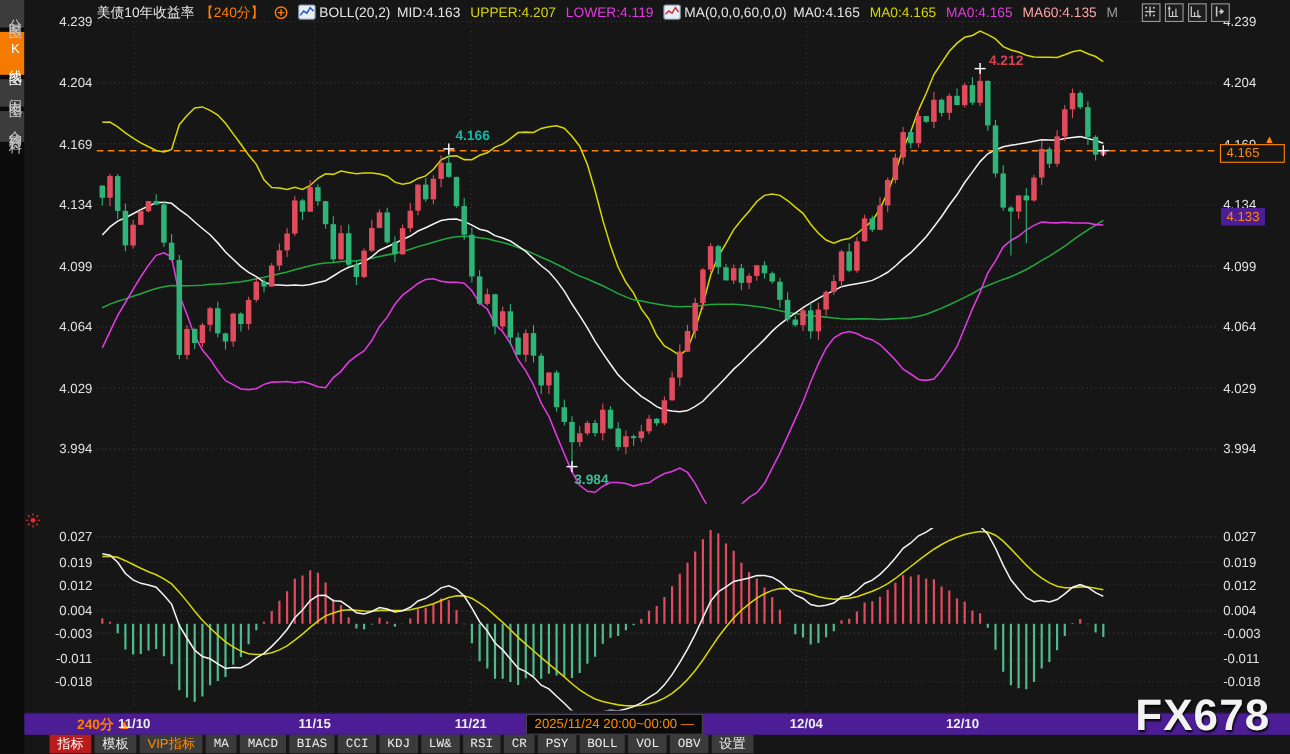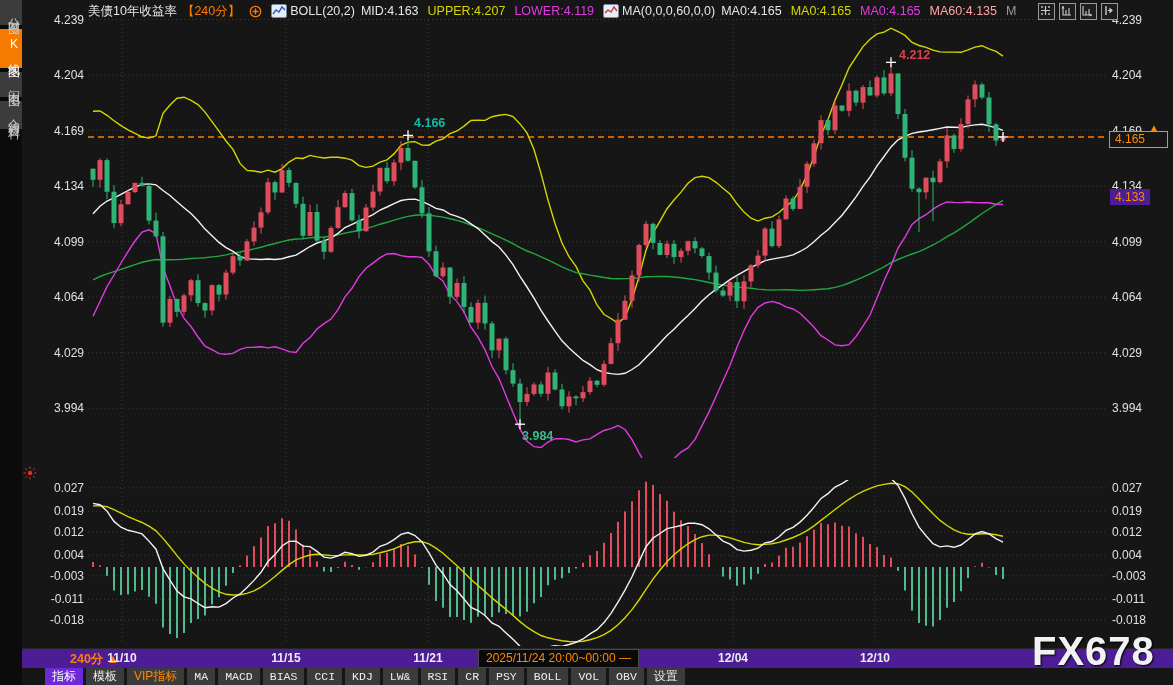--- a/index.html
+++ b/index.html
@@ -49,21 +49,21 @@
     border-top:1px solid #262626;z-index:18;}
   .t-period{position:absolute;left:48px;top:2px;color:#ff7e00;font-size:12.5px;font-weight:bold;cursor:pointer;}
   .t-tick{position:absolute;top:2px;transform:translateX(-50%);color:#ececec;font-size:12px;font-weight:bold;}
   .t-hl{position:absolute;left:456px;top:0px;height:17px;background:#0a0a0a;border:1px solid #4a4a4a;
     color:#ff8a00;font-size:12px;line-height:17px;padding:0 7px;}
 
   
   .toolbar{position:absolute;left:45px;top:668px;height:17px;display:flex;gap:3px;z-index:18;}
   .tb-btn{background:#3b3b3b;color:#ededed;font-size:12px;line-height:17px;padding:0 7px;
     cursor:pointer;white-space:nowrap;}
-  .tb-btn.active{background:#6d28d9;color:#fff;}
+  .tb-btn.active{background:#b91c1c;color:#fff;}
   .tb-btn.vip{color:#ff8a00;}
   .tb-btn.en{font-family:"Liberation Mono","DejaVu Sans Mono",monospace;font-size:11.5px;}
 
   .watermark{position:absolute;left:1032px;top:629px;font-size:40px;color:#f2f2f2;
     letter-spacing:1px;z-index:40;text-shadow:1px 1px 2px #000;font-weight:bold;}
 
   svg.chart{position:absolute;left:0;top:0;z-index:5;}
 </style>
 </head>
 <body>

